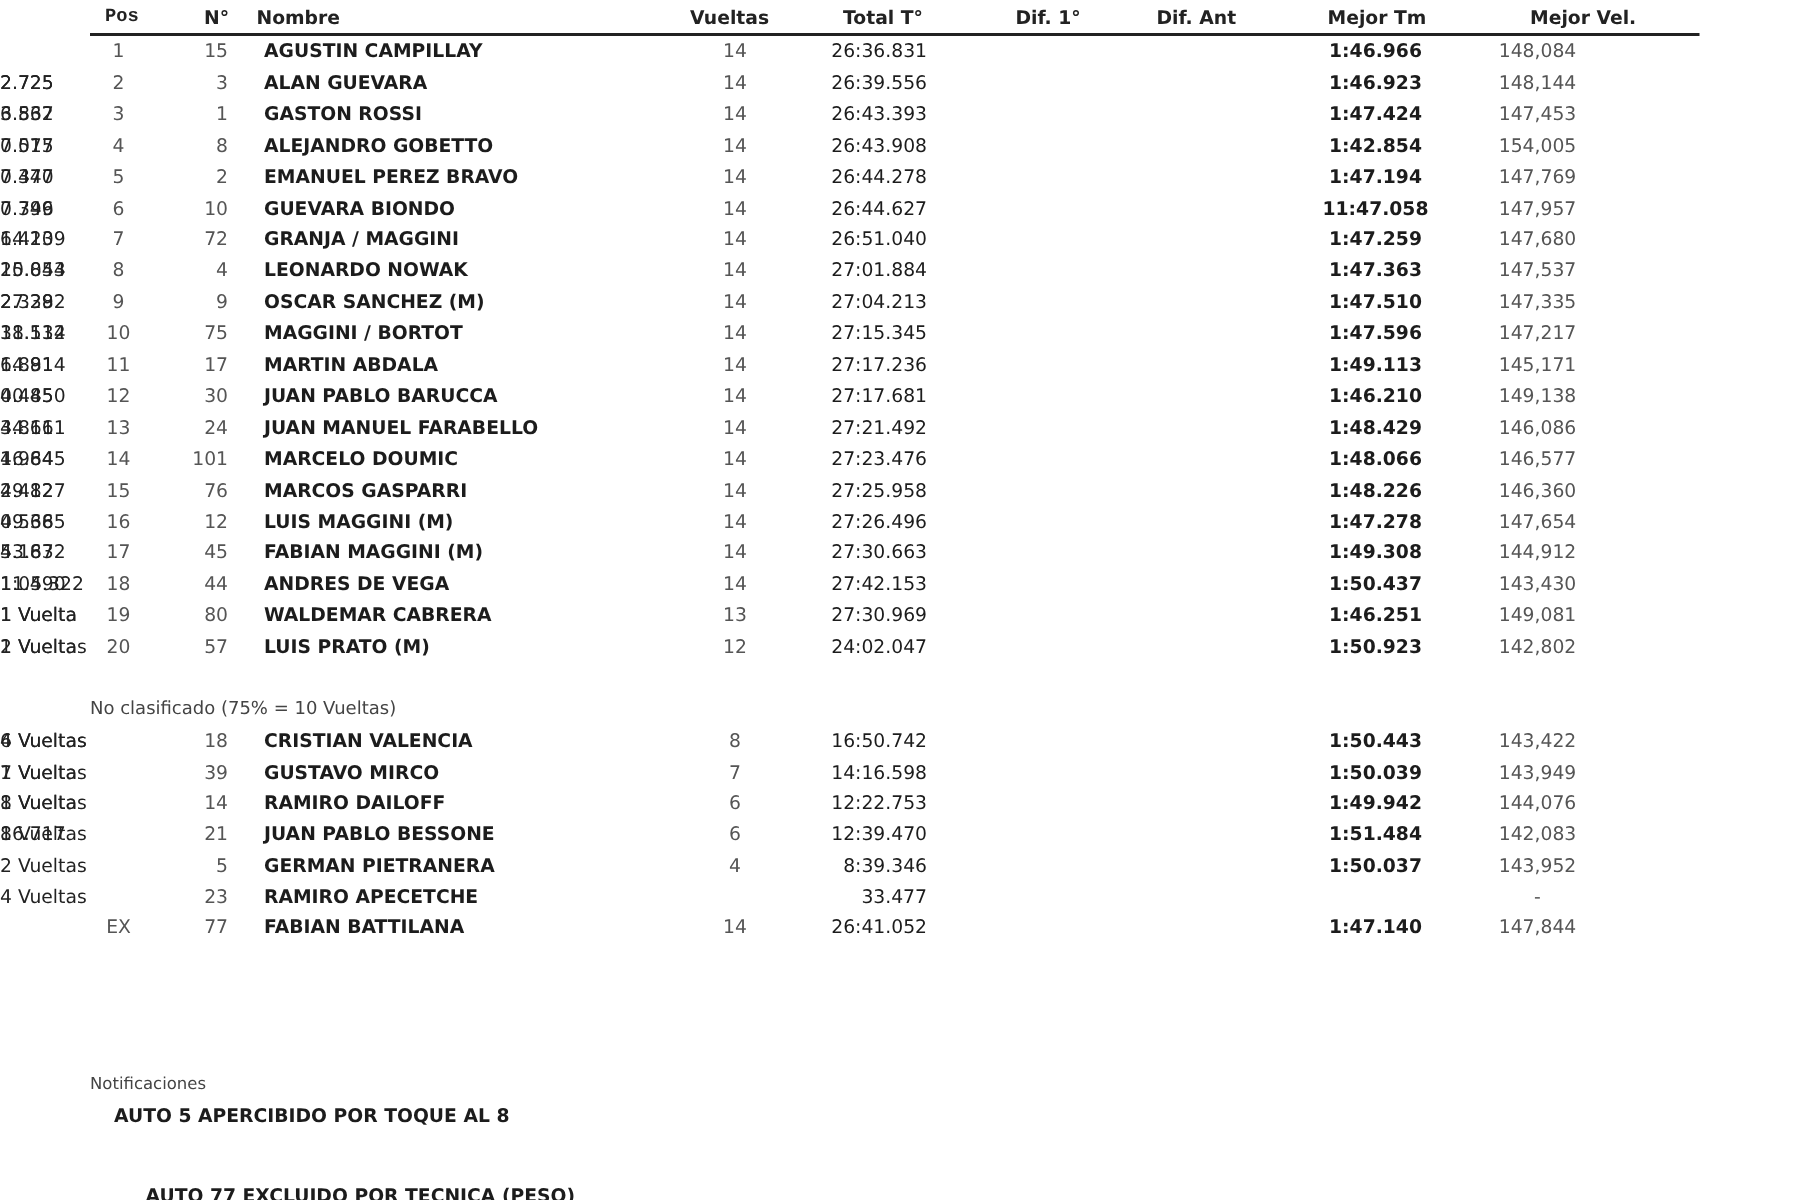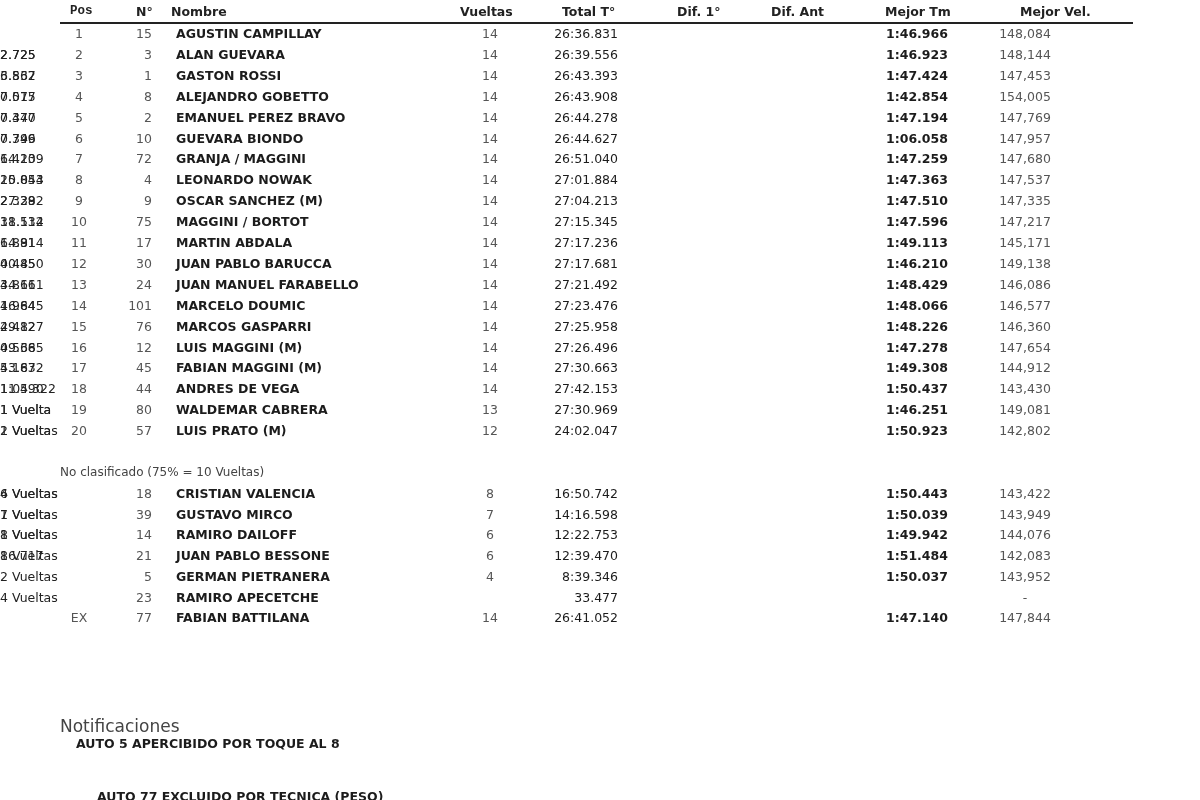--- a/index.html
+++ b/index.html
@@ -10,21 +10,21 @@
   .row { position:absolute; left:0; width:1200px; height:20px; }
   .c { position:absolute; font-size:12.5px; white-space:nowrap; top:0; line-height:20px; }
   .pos { left:60px; width:38px; text-align:center; color:#555; }
   .num { left:118px; width:34px; text-align:right; color:#555; }
   .name { left:176px; font-weight:bold; color:#1c1c1c; }
   .laps { left:470px; width:40px; text-align:center; color:#555; }
   .total { left:534px; width:84px; text-align:right; font-weight:normal; color:#1c1c1c; }
   .best { left:880px; width:74px; text-align:center; font-weight:bold; color:#1c1c1c; }
   .vel { left:980px; width:90px; text-align:center; color:#555; }
   .section-label { position:absolute; left:60px; font-size:12px; color:#444; }
-  .notif-title { position:absolute; left:60px; top:716px; font-size:17px; color:#444; }
+  .notif-title { position:absolute; left:60px; top:716px; font-size:11px; color:#444; }
   .notif { position:absolute; left:76px; font-size:12.5px; font-weight:bold; color:#1c1c1c; }
 </style>
 </head>
 <body>
 
 <div class="hdr"></div>
 <span class="hcell" style="left:70px;font-family:Liberation Mono, monospace;">Pos</span>
 <span class="hcell" style="left:136px;">N°</span>
 <span class="hcell" style="left:171px;">Nombre</span>
 <span class="hcell" style="left:460px;">Vueltas</span>
@@ -91,21 +91,21 @@
       <span class="c vel">147,769</span>
     </div>
     <div class="row" style="top: 128.5px;">
       <span class="c pos">6</span>
       <span class="c num">10</span>
       <span class="c name">GUEVARA BIONDO</span>
       <span class="c laps">14</span>
       <span class="c total">26:44.627</span>
       <span class="c dif1">7.796</span>
       <span class="c difant">0.349</span>
-      <span class="c best">1:06.058</span>
+      <span class="c best">11:47.058</span>
       <span class="c vel">147,957</span>
     </div>
     <div class="row" style="top: 149.4px;">
       <span class="c pos">7</span>
       <span class="c num">72</span>
       <span class="c name">GRANJA / MAGGINI</span>
       <span class="c laps">14</span>
       <span class="c total">26:51.040</span>
       <span class="c dif1">14.209</span>
       <span class="c difant">6.413</span>

